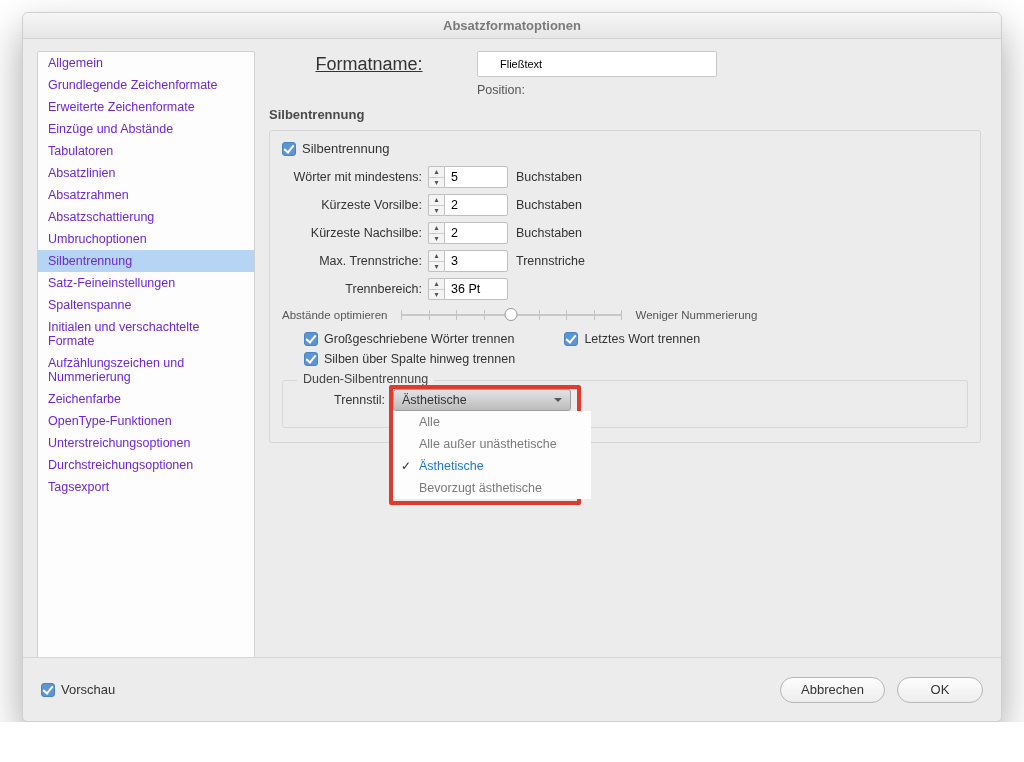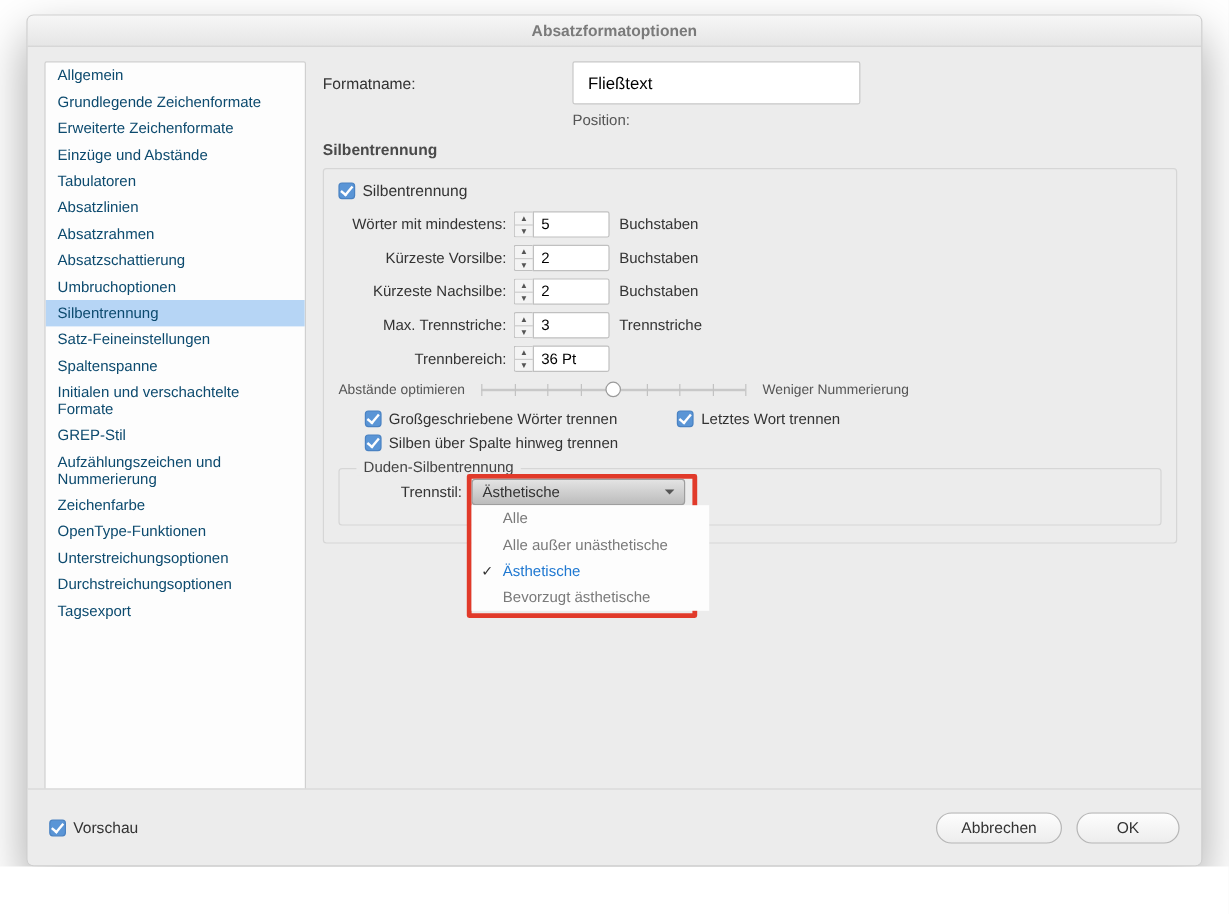--- a/index.html
+++ b/index.html
@@ -39,37 +39,37 @@
   .sidebar {
     width: 218px;
     background: #fdfdfd;
     border: 1px solid #d0d0d0;
     border-radius: 2px;
     overflow-y: auto;
   }
   .sidebar-item {
     padding: 4px 10px;
     font-size: 12.5px;
-    color: #0c4a6e;
+    color: #6d28d9;
     cursor: default;
   }
   .sidebar-item.selected {
     background: #b6d5f5;
   }
   .main {
     flex: 1;
     padding: 0 6px 0 14px;
     position: relative;
   }
   .row { display:flex; align-items:center; margin-bottom:6px; }
-  .formatname-row .lbl { width:200px; text-align:left; margin-right:8px; font-size:13px; }
+  .formatname-row .lbl { width:200px; text-align:center; margin-right:8px; font-size:18px;text-decoration:underline; }
   .formatname-input {
-    width: 240px; height:36px;
+    width: 240px; height:26px;
     border:1px solid #c8c8c8; border-radius:2px;
-    background:#fff; padding:0 12px; font-size:14px;
+    background:#fff; padding:0 22px; font-size:11px;
   }
   .pos-row { font-size:12.5px; color:#555; margin-left:208px; margin-top:2px; margin-bottom:10px;}
   .section-title { font-size:13px; font-weight:600; color:#4a4a4a; margin:4px 0 8px 0;}
   .fieldset {
     border:1px solid #d6d6d6;
     border-radius:3px;
     padding:10px 12px 14px 12px;
     background:#ececec;
     position:relative;
   }
@@ -183,21 +183,20 @@
         <div class="sidebar-item">Einzüge und Abstände</div>
         <div class="sidebar-item">Tabulatoren</div>
         <div class="sidebar-item">Absatzlinien</div>
         <div class="sidebar-item">Absatzrahmen</div>
         <div class="sidebar-item">Absatzschattierung</div>
         <div class="sidebar-item">Umbruchoptionen</div>
         <div class="sidebar-item selected">Silbentrennung</div>
         <div class="sidebar-item">Satz-Feineinstellungen</div>
         <div class="sidebar-item">Spaltenspanne</div>
         <div class="sidebar-item">Initialen und verschachtelte Formate</div>
-        <div class="sidebar-item">GREP-Stil</div>
         <div class="sidebar-item">Aufzählungszeichen und Nummerierung</div>
         <div class="sidebar-item">Zeichenfarbe</div>
         <div class="sidebar-item">OpenType-Funktionen</div>
         <div class="sidebar-item">Unterstreichungsoptionen</div>
         <div class="sidebar-item">Durchstreichungsoptionen</div>
         <div class="sidebar-item">Tagsexport</div>
       </div>
 
     <div class="main">
 

